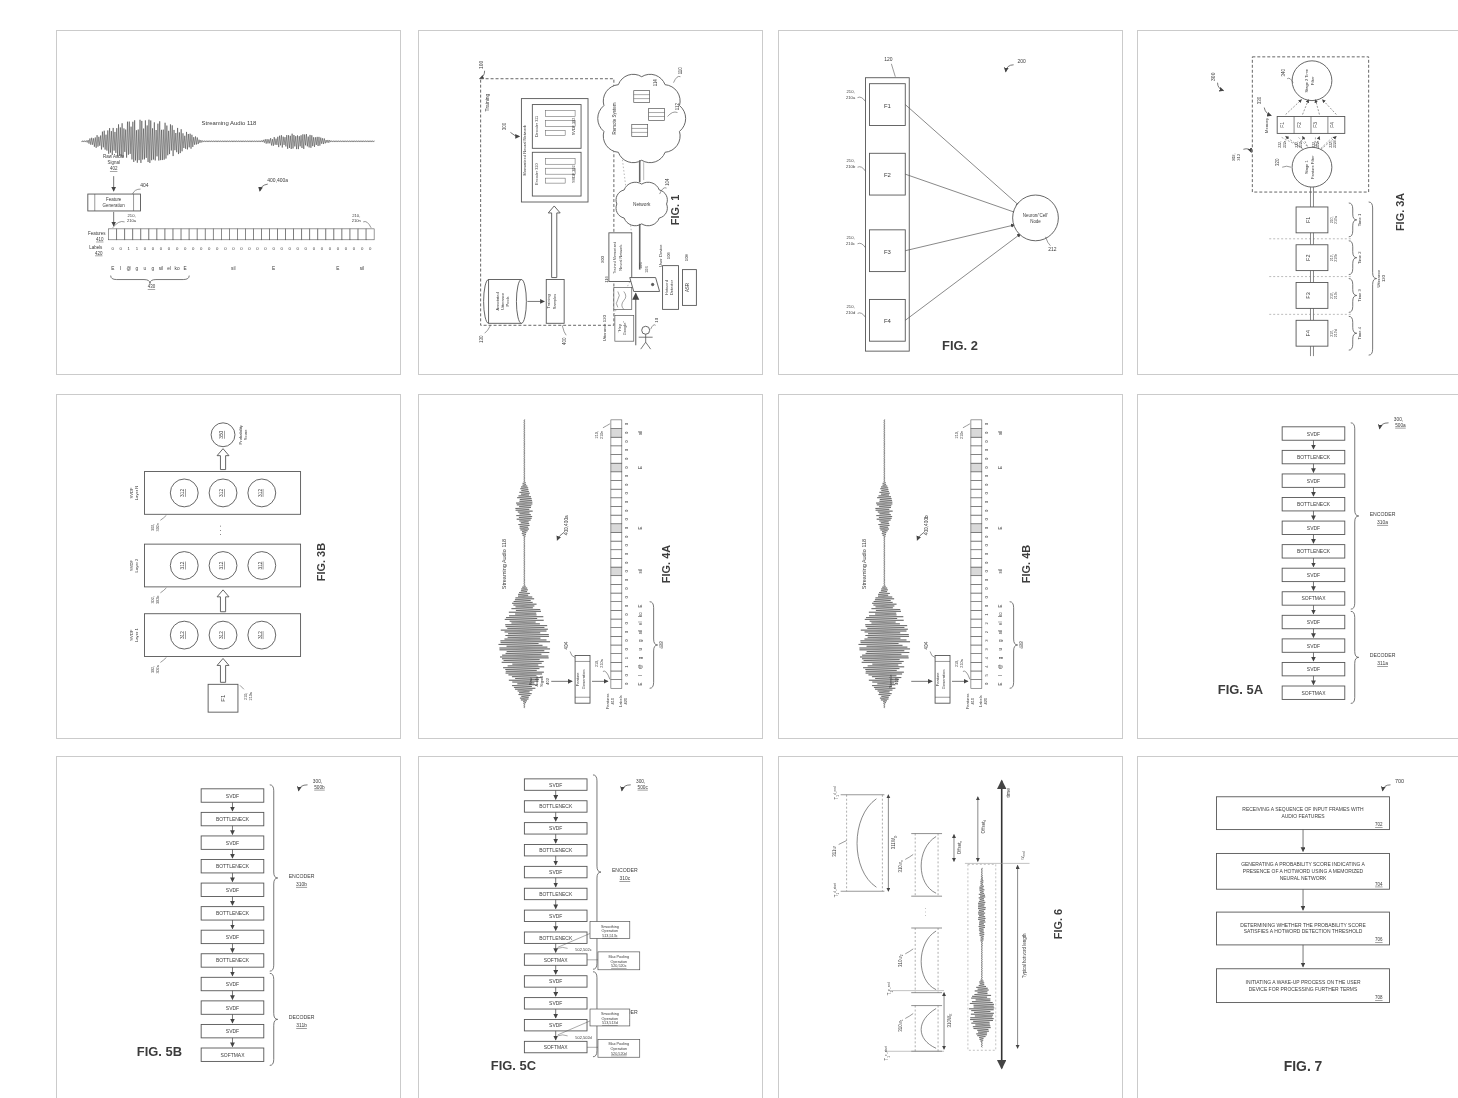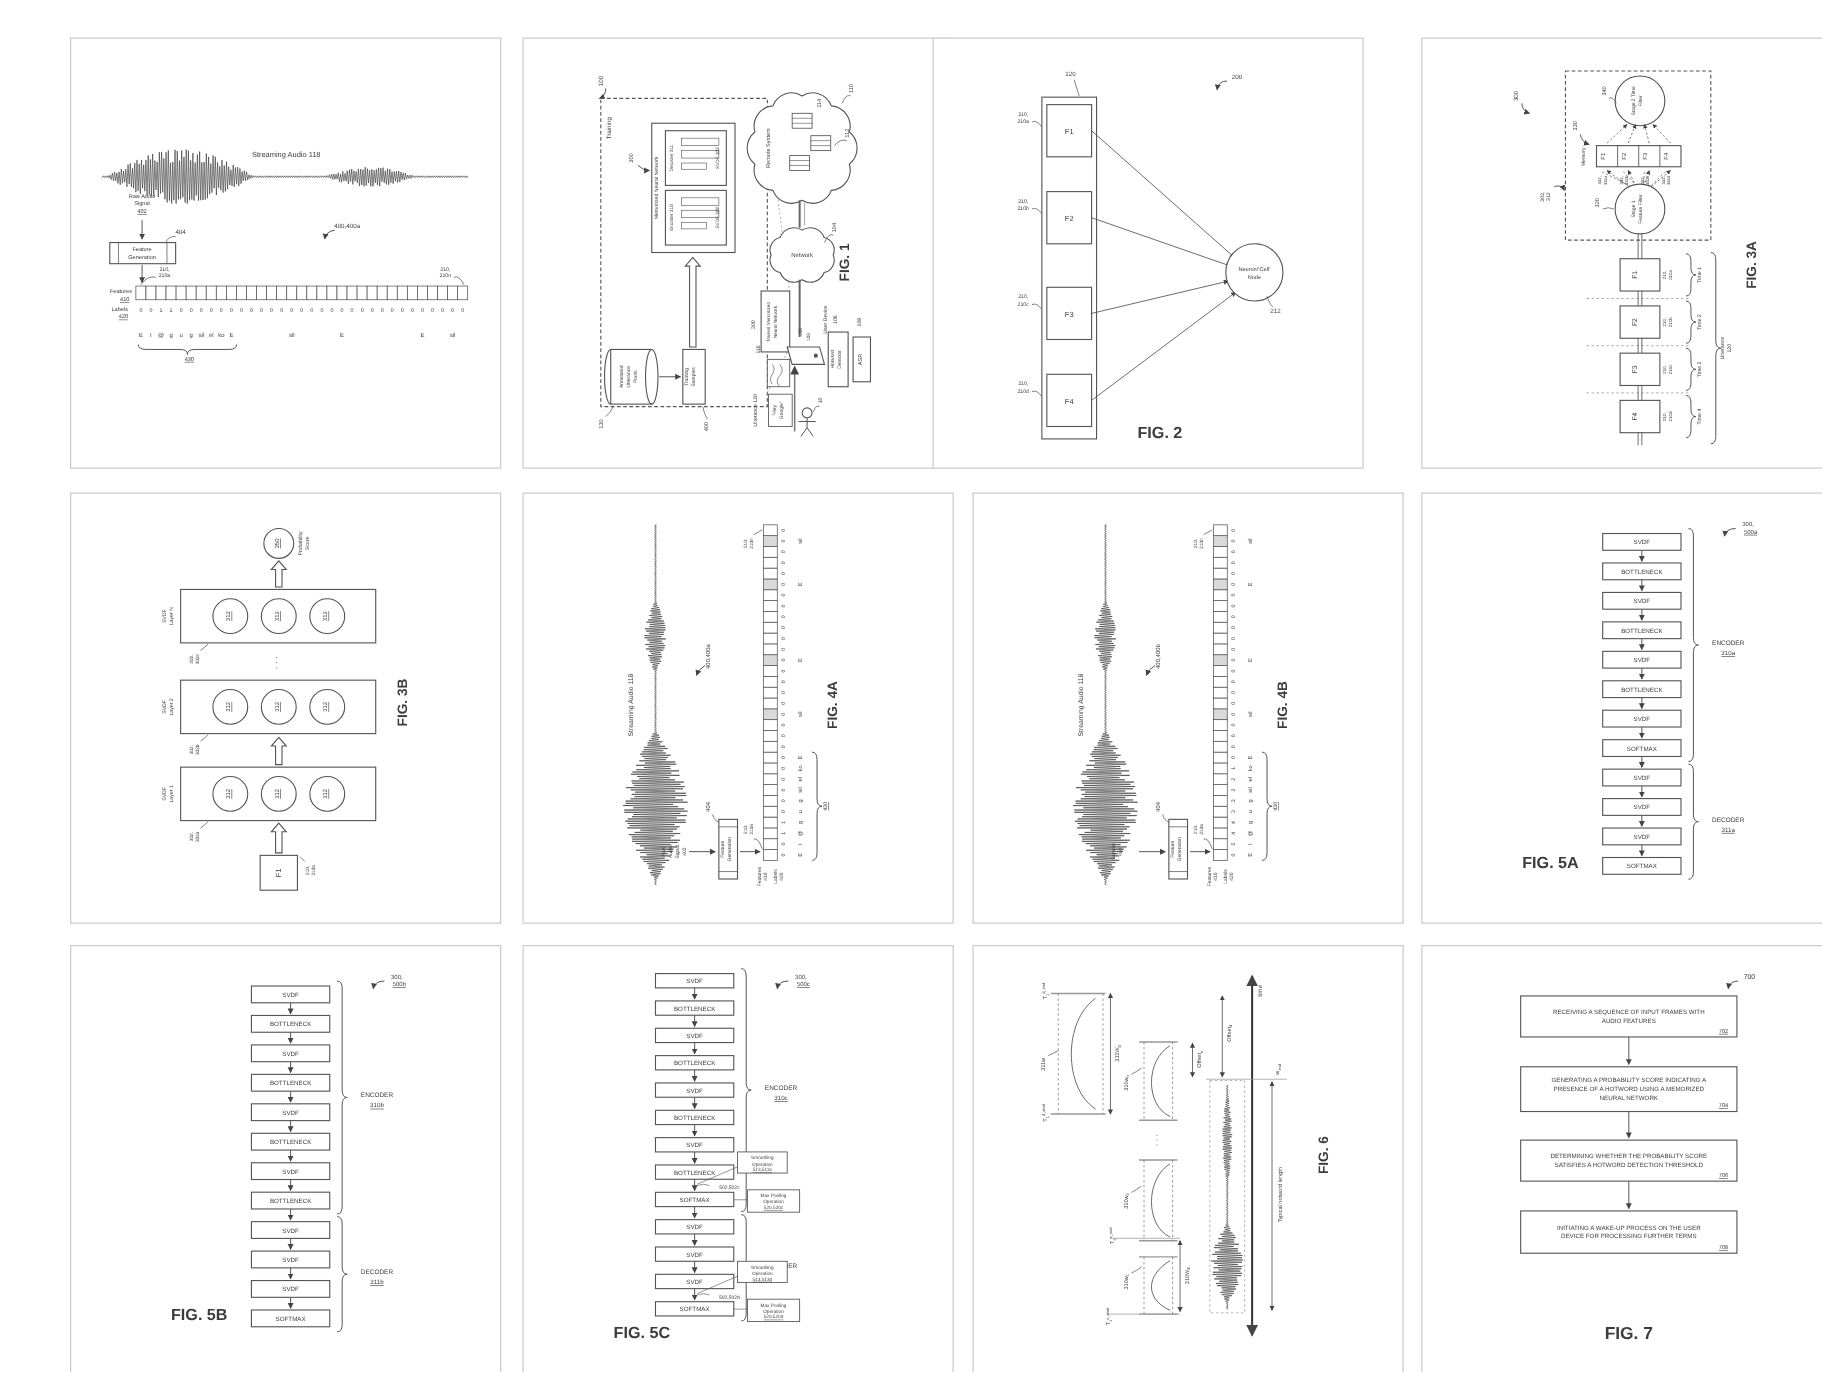--- a/index.html
+++ b/index.html
@@ -227,21 +227,21 @@
         <rect x="196" y="258" width="18" height="22" fill="#fff" stroke="#555" stroke-width="0.7"></rect>
         <path d="M 200 262 q 3 4 0 8 q -3 4 0 8 M 206 262 q 4 5 0 9 q -4 5 0 9" fill="none" stroke="#444" stroke-width="0.5"></path>
         <text x="190" y="250" font-size="4.2" text-anchor="middle" transform="rotate(-90 190 250)">116</text>
         <rect x="197" y="286" width="19" height="26" fill="#fff" stroke="#555" stroke-width="0.7"></rect>
         <text x="203" y="299" font-size="4" text-anchor="middle" transform="rotate(-90 203 299)">“Hey</text>
         <text x="208.5" y="299" font-size="4" text-anchor="middle" transform="rotate(-90 208.5 299)">Google”</text>
         <text x="188" y="299" font-size="4.2" text-anchor="middle" transform="rotate(-90 188 299)">Utterance 120</text>
         <text x="262" y="180" font-size="11" text-anchor="middle" transform="rotate(-90 262 180)" font-weight="600">FIG. 1</text>
       </svg>
     </figure>
-<figure class="panel" style="left:706px;top:14px">
+<figure class="panel" style="left:738px;top:14px">
       <svg viewBox="0 0 345 345">
         <defs>
           <marker id="ah2" markerWidth="7" markerHeight="7" refX="5.2" refY="3" orient="auto-start-reverse">
             <path d="M0,0 L6,3 L0,6 Z" fill="#444"></path>
           </marker>
         </defs>
         <text x="110" y="30" font-size="5" text-anchor="middle">120</text>
         <line x1="113" y1="33" x2="117" y2="46" stroke="#555" stroke-width="0.6"></line>
         <rect x="87" y="47" width="44" height="275" fill="#fff" stroke="#555" stroke-width="0.9"></rect>
         <rect x="91" y="53" width="36" height="42" fill="#fff" stroke="#555" stroke-width="0.9"></rect>

